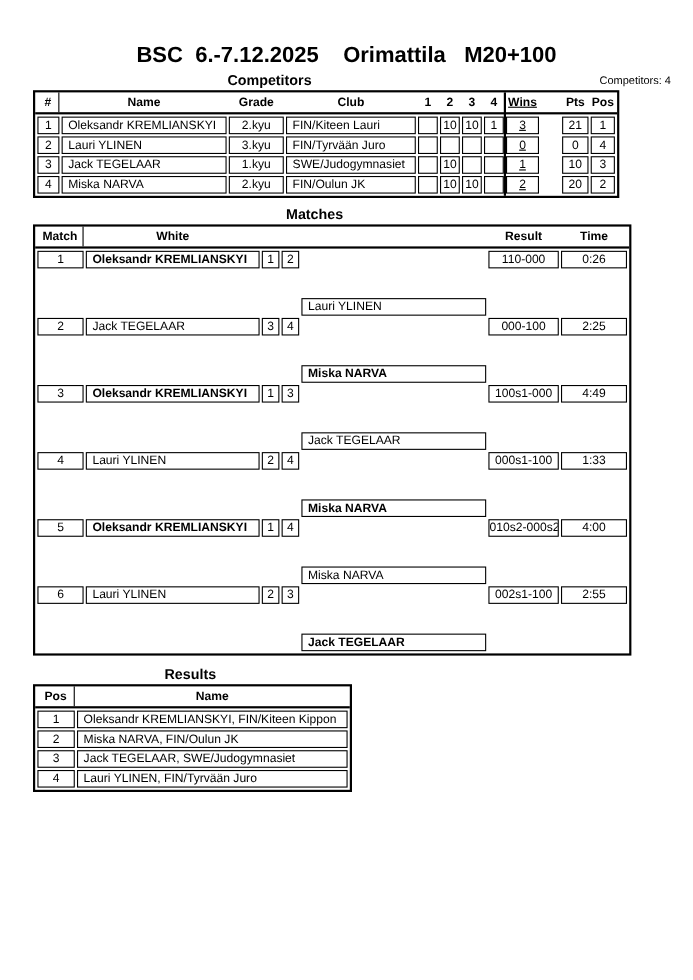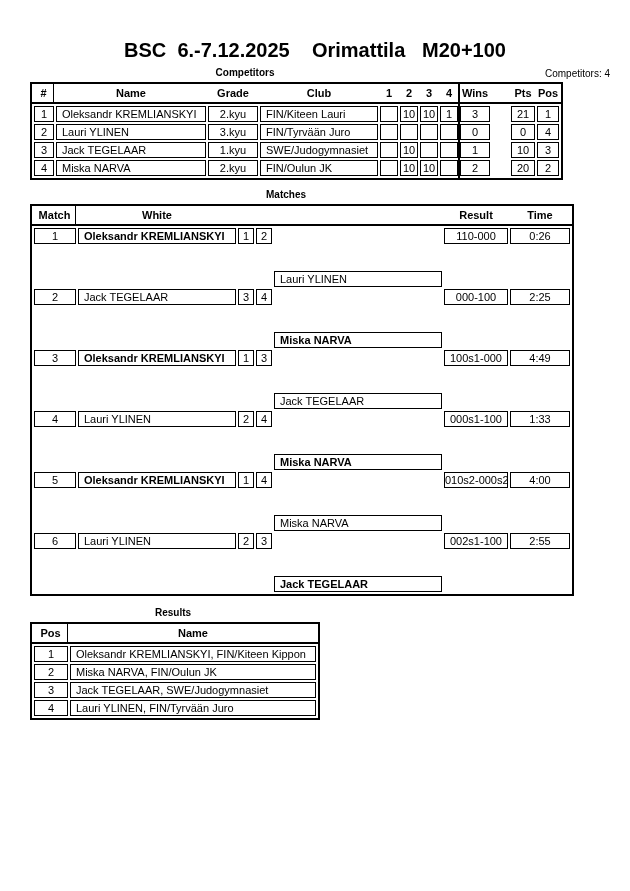--- a/index.html
+++ b/index.html
@@ -19,21 +19,21 @@
     font-size: 20px;
     font-weight: bold;
     white-space: pre;
     line-height: 24px;
   }
 
   .hrow { position: relative; height: 18px; }
   .sec-h {
     position: absolute; top: 0;
     transform: translateX(-50%);
-    font-size: 10px; font-weight: bold; line-height: 18px;
+    font-size: 13px; font-weight: bold; line-height: 18px;
     white-space: nowrap;
   }
   .h-competitors { left: 245px; }
   .h-matches    { left: 286px; }
   .h-results    { left: 173px; }
   .count-label {
     position: absolute; right: 20px; top: 4px;
     font-size: 10px; line-height: 12px;
   }
   .hrow1 { margin-top: 2px; }
@@ -87,21 +87,21 @@
   }
   .cell.left { text-align: left; padding-left: 5px; }
   .bold { font-weight: bold; }
 
   
   .c-num  { width: 20px; }
   .c-name { width: 150px; }
   .c-grade{ width: 50px; }
   .c-club { width: 118px; }
   .c-r    { width: 18px; }
-  .c-wins { width: 30px; }
+  .c-wins { width: 30px; text-decoration: underline; }
   .c-pts  { width: 24px; margin-left: 19px; }
   .c-pos  { width: 22px; }
   .wins-divider {
     position: absolute;
     left: 426px; top: 0; bottom: 0;
     width: 2px; background: #000;
   }
 
   
   .m-match { width: 42px; }

